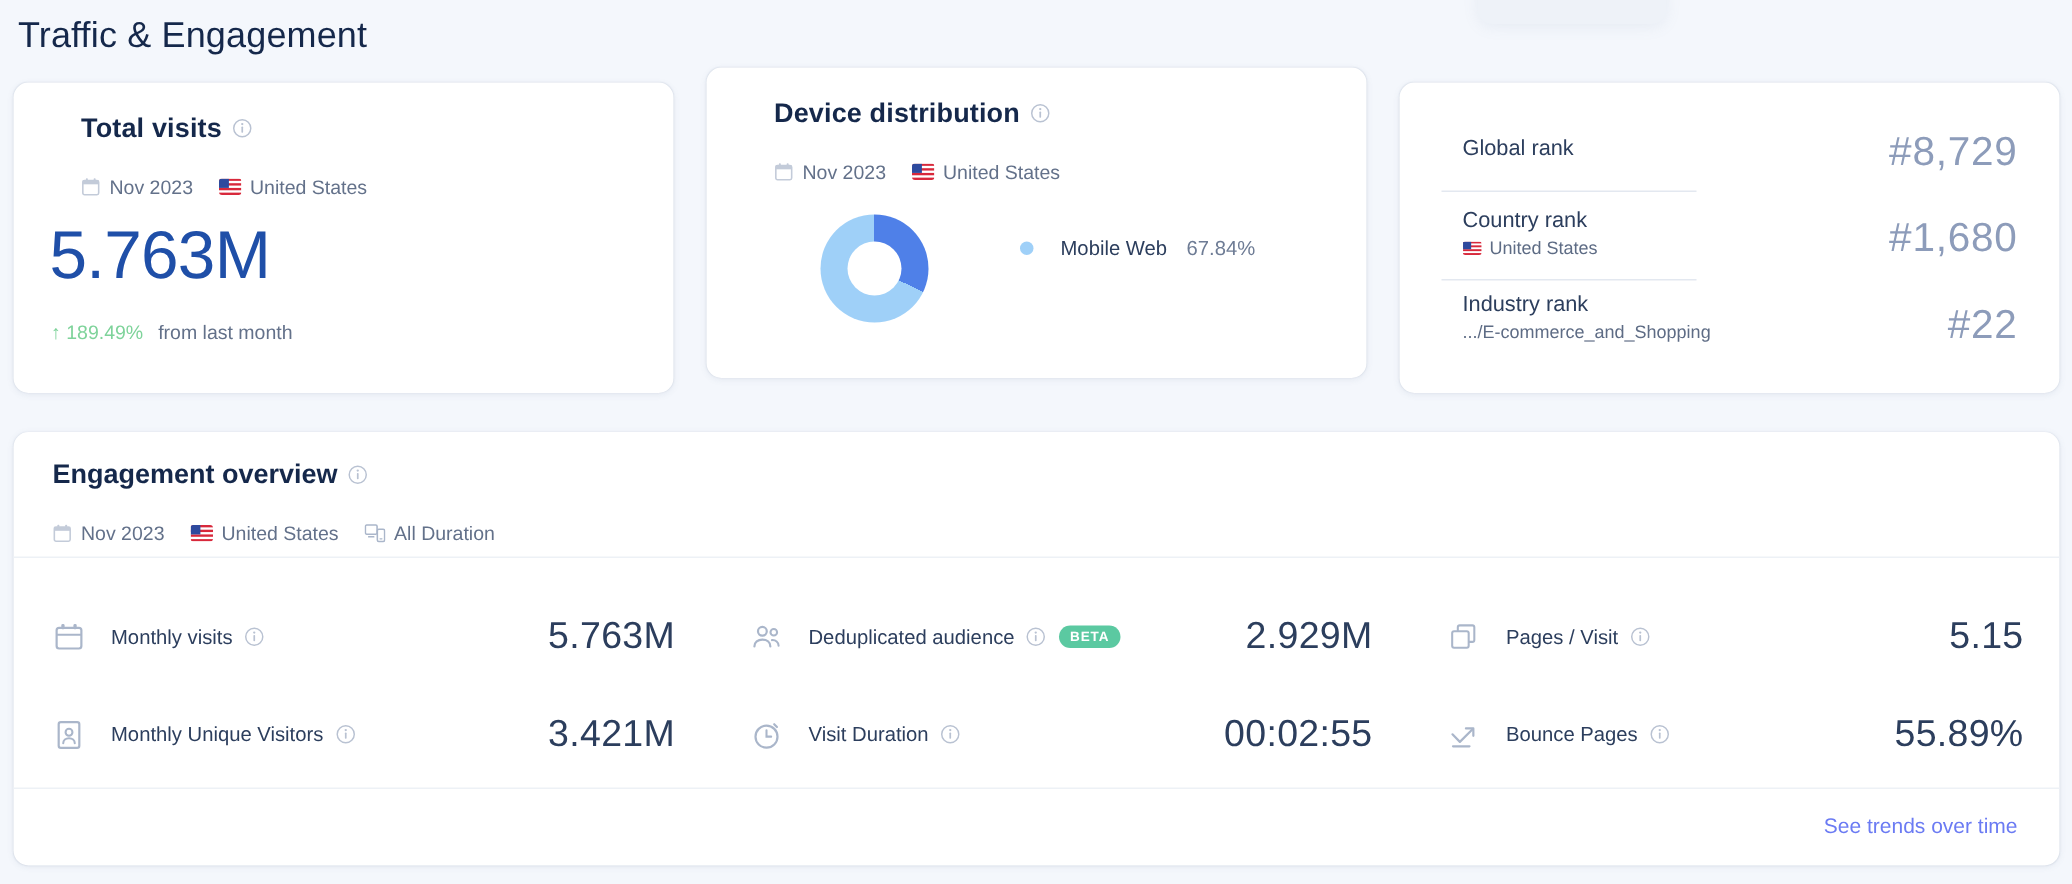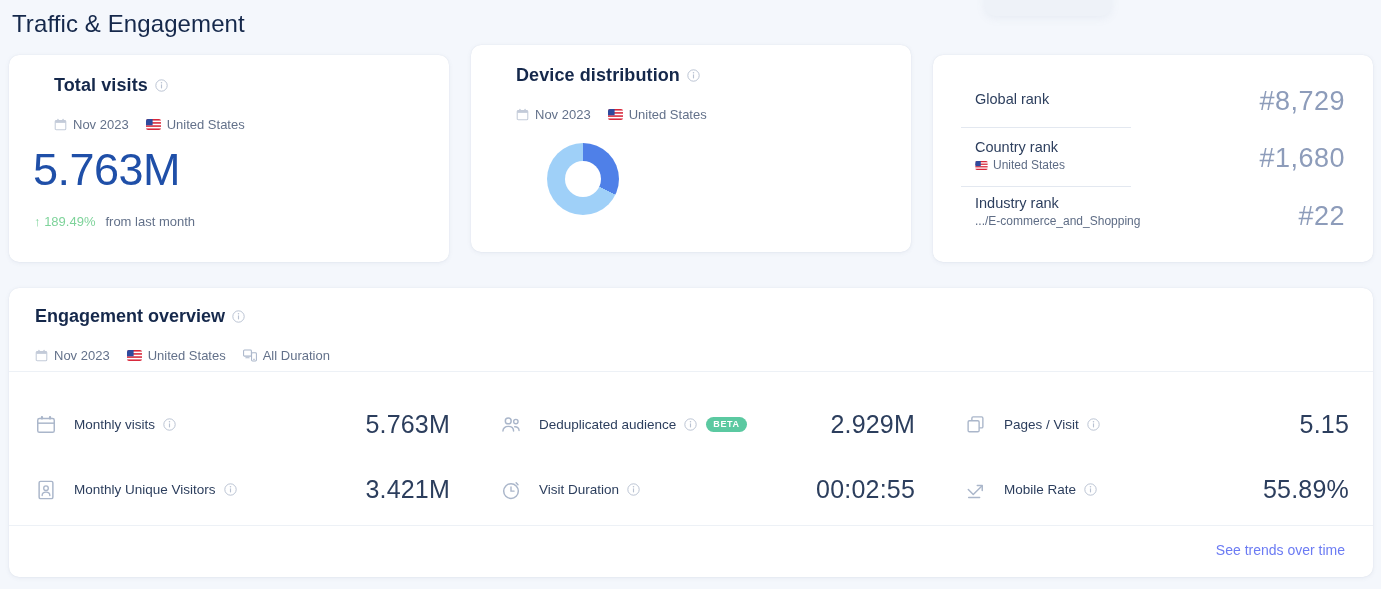--- a/index.html
+++ b/index.html
@@ -353,20 +353,25 @@
     </div>
   </div>
 </div>
 
 <div class="donut-wrap">
   <div class="donut" id="donut" style="background: conic-gradient(rgb(79, 128, 232) 0deg, rgb(79, 128, 232) 115.776deg, rgb(159, 208, 248) 115.776deg, rgb(159, 208, 248) 360deg);"></div>
   <div class="donut-hole"></div>
 </div>
 
 <div class="legend">
+  <div class="legend-row">
+    <span class="legend-dot" id="dot1" style="background: rgb(159, 208, 248);"></span>
+    <span class="legend-label">Mobile Web</span>
+    <span class="legend-val">67.84%</span>
+  </div>
 </div>
 
 <div class="card" id="card-ranks"></div>
 
 <div class="rank-block" style="top:91px;">
   <div class="rank-label">Global rank</div>
   <div class="rank-value" style="top:-3px;">#8,729</div>
 </div>
 <div class="rank-div" style="top:127px;"></div>
 
@@ -547,21 +552,21 @@
     </div>
 
     <div class="metric">
       <span class="m-icon">
         <svg width="22" height="22" viewBox="0 0 24 24">
             <path d="M3.6 11.5L9 17l9.4-9.4" fill="none" stroke="#aab6ca" stroke-width="1.6" stroke-linecap="round" stroke-linejoin="round"></path>
             <path d="M13.4 7.2h5.4v5.4" fill="none" stroke="#aab6ca" stroke-width="1.6" stroke-linecap="round" stroke-linejoin="round"></path>
             <path d="M4 20.2h12" stroke="#aab6ca" stroke-width="1.6" stroke-linecap="round"></path>
           </svg>
       </span>
-      <span class="m-label">Mobile Rate</span>
+      <span class="m-label">Bounce Pages</span>
       <span class="info-icon m-info">
         <svg width="13" height="13" viewBox="0 0 16 16">
             <circle cx="8" cy="8" r="7" fill="none" stroke="#b9c2d2" stroke-width="1.2"></circle>
             <circle cx="8" cy="4.6" r="0.95" fill="#b9c2d2"></circle>
             <rect x="7.3" y="6.6" width="1.4" height="5" rx="0.6" fill="#b9c2d2"></rect>
           </svg>
       </span>
       <span class="m-val">55.89%</span>
     </div>
 

